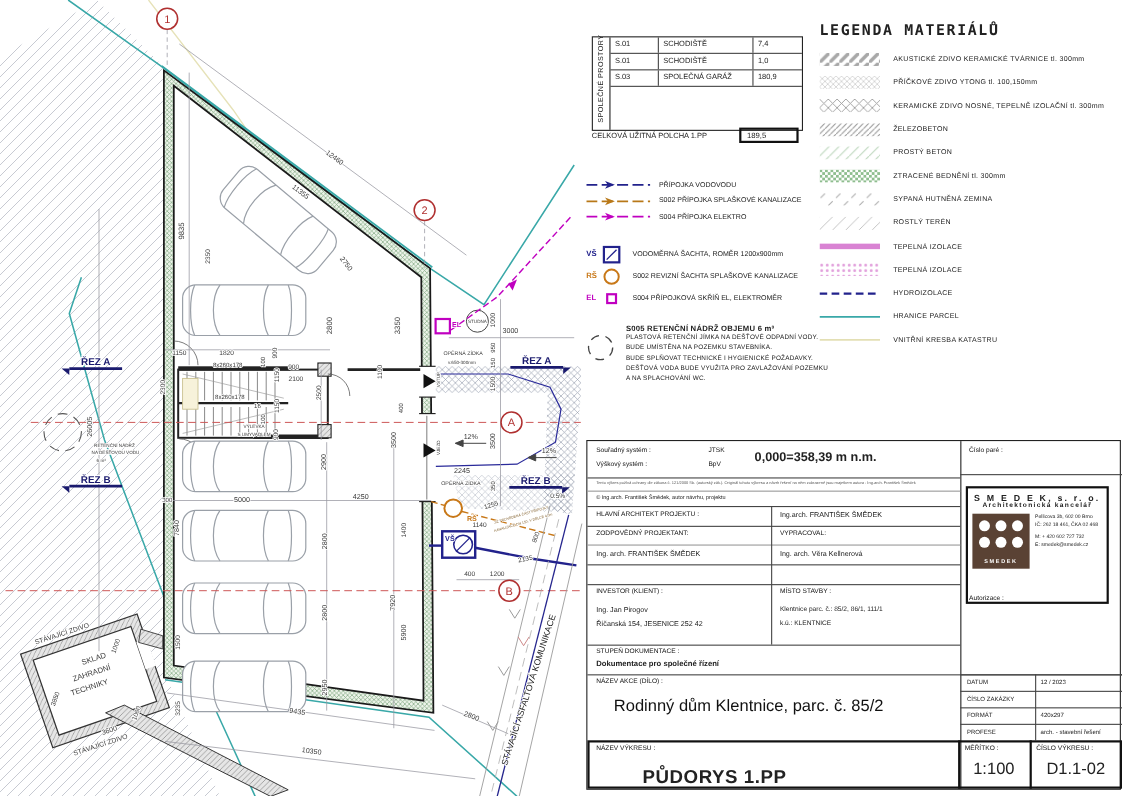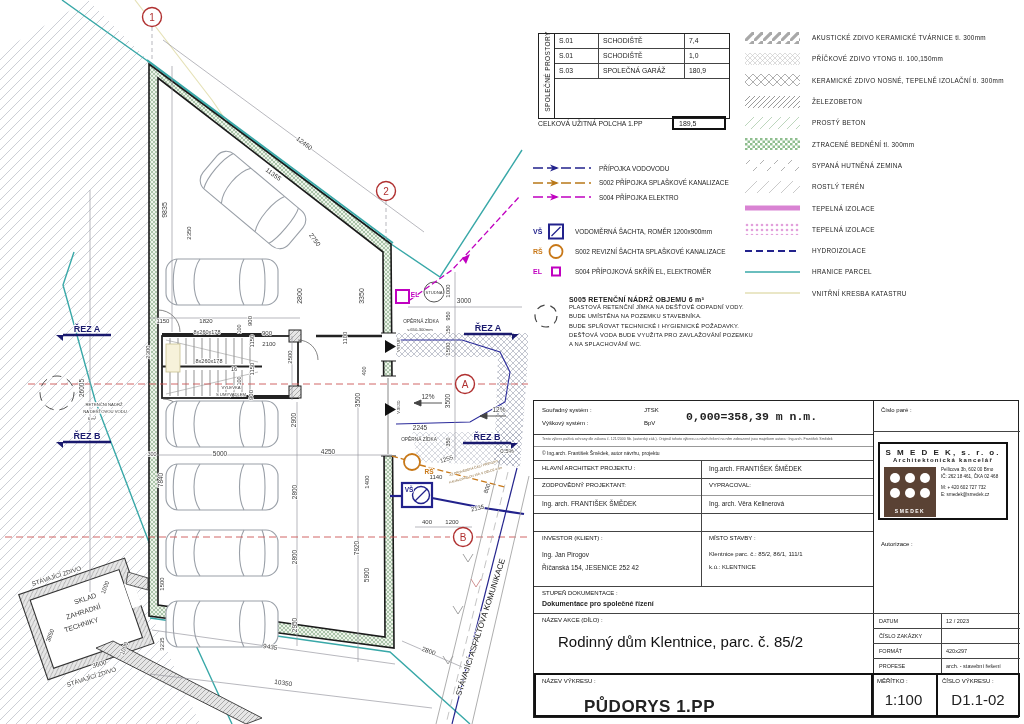--- a/index.html
+++ b/index.html
@@ -39,25 +39,25 @@
   .ret-panel{left:533px;top:296px;width:270px;display:flex;}
   .ret-icon{flex:0 0 36px;padding-top:6px;}
   .ret-title{font-size:7px;font-weight:bold;letter-spacing:.2px;}
   .ret-line{font-size:5.8px;line-height:9.3px;letter-spacing:.2px;white-space:nowrap;}
   
   .tb{left:533px;top:400px;width:486px;height:318px;border:1.6px solid #222;box-sizing:border-box;font-size:6.5px;}
   .tb .cell{position:absolute;box-sizing:border-box;}
   .tb .lab{font-size:6px;color:#111;}
   .hline{position:absolute;left:0;height:0;border-top:1px solid #444;}
   .vline{position:absolute;top:0;width:0;border-left:1px solid #444;}
-  .tb-datum{font-size:11.5px;font-weight:bold;font-family:Liberation Mono, monospace;}
+  .tb-datum{font-size:11.5px;font-weight:bold;font-family:Liberation Sans, sans-serif;}
   .tb-project{font-size:15px;color:#111;}
   .tb-bigname{font-size:17px;font-weight:bold;letter-spacing:.5px;}
   .tb-scaleval{font-size:15px;font-weight:normal;}
-  .smedek-box{position:absolute;left:344px;top:41px;width:130px;height:78px;border:2.5px solid #111;box-sizing:border-box;background:#fff;}
+  .smedek-box{position:absolute;left:344px;top:41px;width:130px;height:107px;border:2.5px solid #111;box-sizing:border-box;background:#fff;}
   .smedek-name{font-size:8px;font-weight:bold;letter-spacing:2px;text-align:center;margin-top:4px;white-space:nowrap;}
   .smedek-sub{font-size:6px;font-weight:bold;letter-spacing:1.2px;text-align:center;white-space:nowrap;}
   .smedek-row{display:flex;margin-top:4px;padding:0 4px;}
   .smedek-logo{width:52px;height:50px;background:#5a4234;position:relative;flex:0 0 52px;}
   .smedek-dot{position:absolute;width:10px;height:10px;border-radius:50%;background:#fff;}
   .smedek-logotext{position:absolute;bottom:3px;left:0;right:0;text-align:center;color:#fff;
     font-size:5px;letter-spacing:1.5px;font-weight:bold;}
   .smedek-info{flex:1;padding-left:5px;}
   .smedek-info div{font-size:4.6px;line-height:6.5px;white-space:nowrap;color:#222;}
   .tiny{font-size:3.6px;color:#555;white-space:nowrap;overflow:hidden;}
@@ -414,20 +414,21 @@
           <div>S.03</div>
           <div>SPOLEČNÁ GARÁŽ</div>
           <div>180,9</div>
         </div>
       </div>
   </div>
   <div class="abs area-total-label">CELKOVÁ UŽITNÁ POLCHA 1.PP</div>
   <div class="abs area-total-box">189,5</div>
 
   <div class="abs mat-panel">
+    <div class="mat-title">LEGENDA MATERIÁLŮ</div>
     <div class="mat-items" id="mat-items">
         <div class="mat-item">
           <svg width="55" height="12">
             <rect x="0" y="0" width="55" height="12" fill="url(#pat-stripes)"></rect>
           </svg>
           <div class="lbl">AKUSTICKÉ ZDIVO KERAMICKÉ TVÁRNICE tl. 300mm</div>
         </div>
         <div class="mat-item">
           <svg width="55" height="12">
             <rect x="0" y="0" width="55" height="12" fill="url(#pat-weave)"></rect>

